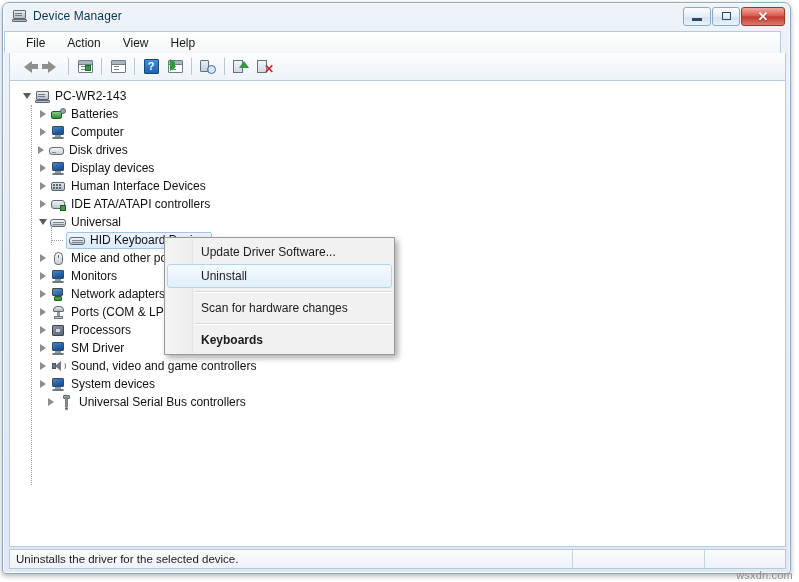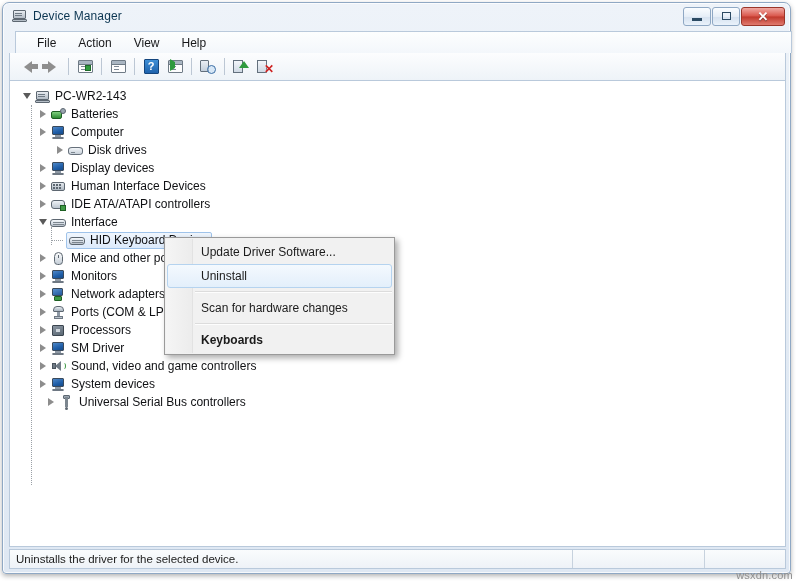--- a/index.html
+++ b/index.html
@@ -77,21 +77,21 @@
     color: #ffffff;
     font-size: 13px;
     font-weight: bold;
     line-height: 1;
     text-shadow: 0 1px 1px rgba(0,0,0,.45);
   }
 
   
   .menubar {
     position: absolute;
-    left: 12px; top: 28px;
+    left: 1px; top: 28px;
     width: 777px;
     height: 22px;
     background: linear-gradient(180deg,#fdfefe 0%, #f3f7fb 100%);
     border: 1px solid #b9c9db;
     border-bottom: none;
     box-sizing: border-box;
     display: flex;
     align-items: center;
     padding-left: 10px;
   }
@@ -681,21 +681,21 @@
             <span class="tri-c"></span>
           </span>
         <span class="devicon ic-monitor">
             <span class="screen"></span>
             <span class="stand"></span>
             <span class="base"></span>
           </span>
         <span class="lbl">Computer</span>
       </div>
 
-      <div class="node" style="padding-left:24px;margin-left:19px;">
+      <div class="node" style="padding-left:24px;">
         <span class="twisty">
             <span class="tri-c"></span>
           </span>
         <span class="devicon ic-disk">
             <span class="d"></span>
           </span>
         <span class="lbl">Disk drives</span>
       </div>
 
       <div class="node" style="padding-left:26px;">
@@ -732,21 +732,21 @@
         <span class="lbl">IDE ATA/ATAPI controllers</span>
       </div>
 
       <div class="node" style="padding-left:26px;">
         <span class="twisty">
             <span class="tri-o"></span>
           </span>
         <span class="devicon ic-kbd">
             <span class="kb"></span>
           </span>
-        <span class="lbl">Interface</span>
+        <span class="lbl">Universal</span>
       </div>
 
       <div class="node" style="padding-left:56px;">
         <span class="dots" style="left:41px; top:-4px; height:18px;"></span>
         <span class="hdot" style="left:41px; top:9px; width:12px;"></span>
         <span class="sel-box">
           <span class="devicon ic-kbd">
               <span class="kb"></span>
             </span>
           <span class="lbl">HID Keyboard Device</span>

